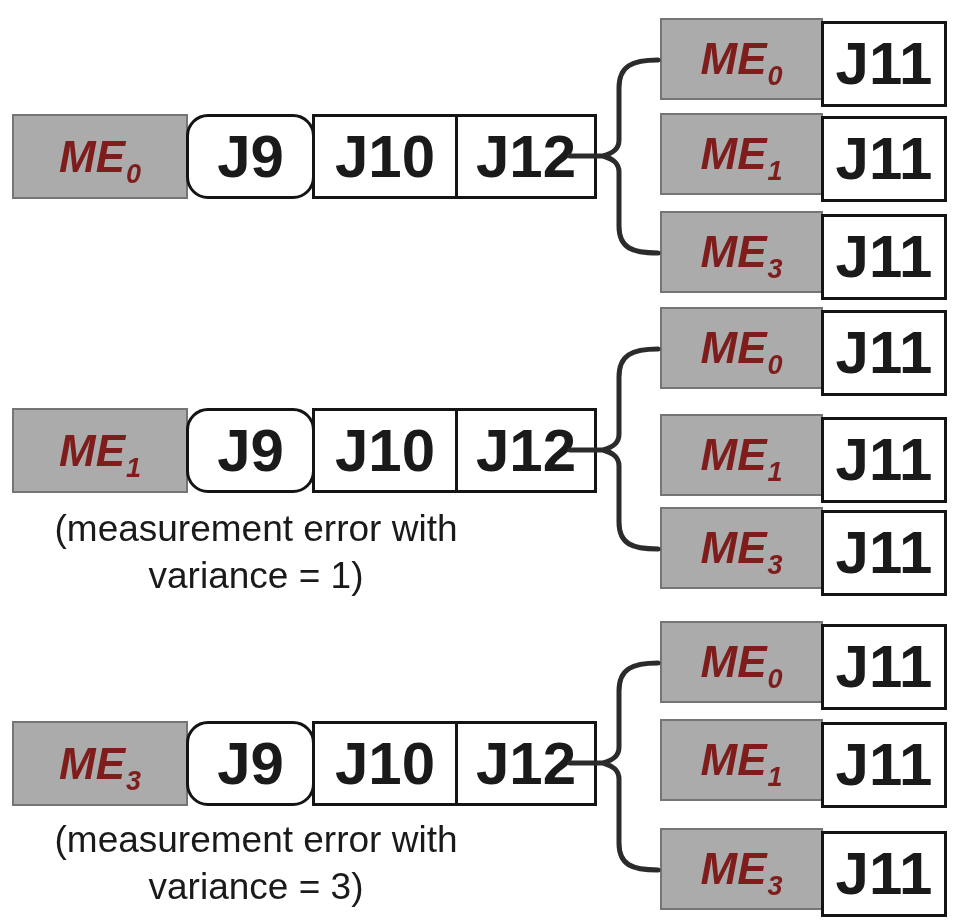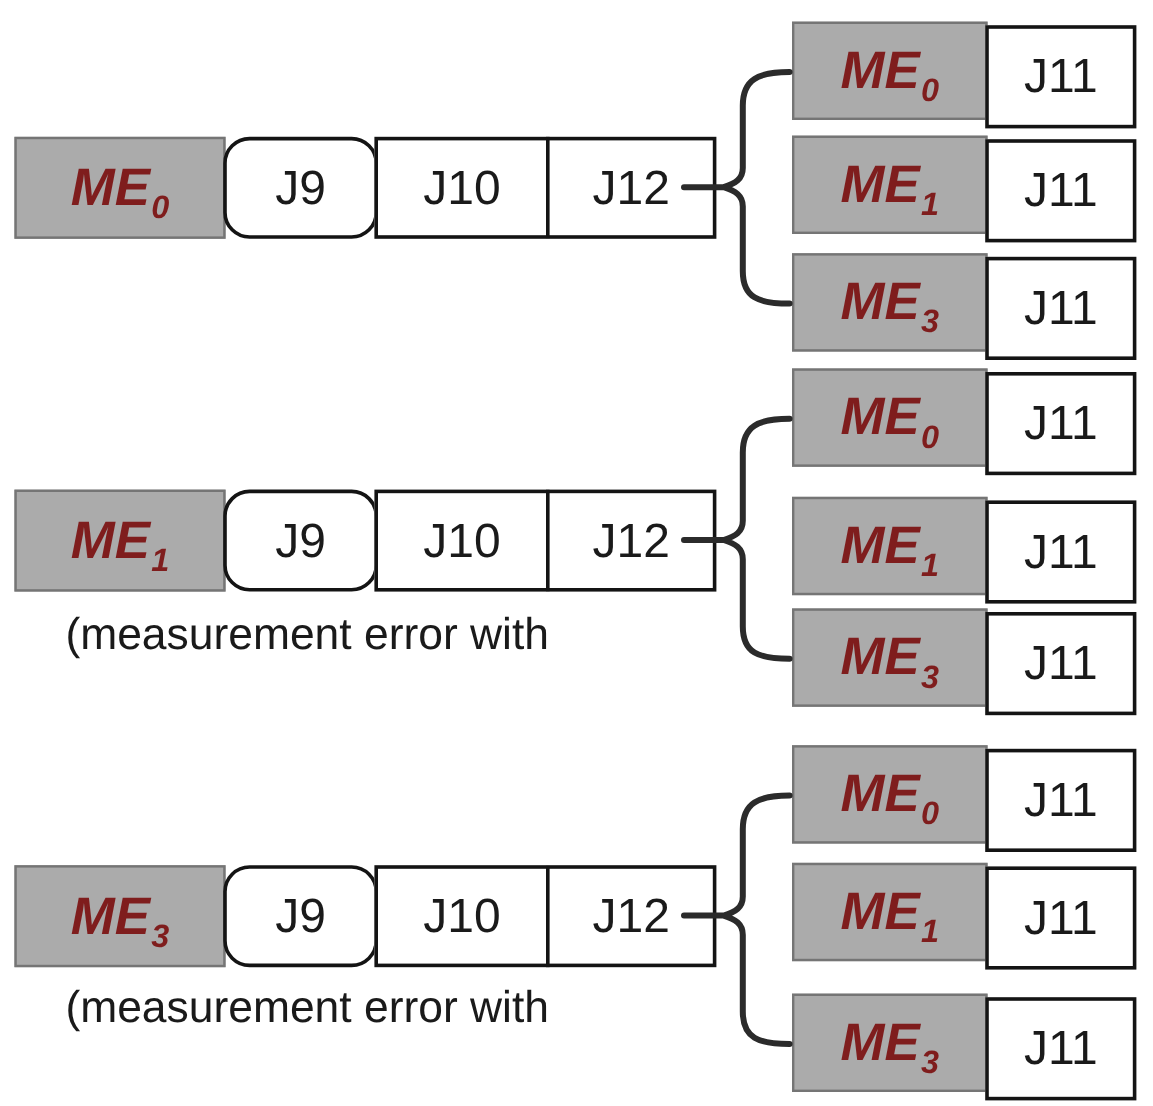--- a/index.html
+++ b/index.html
@@ -22,21 +22,21 @@
     display:flex; align-items:center; justify-content:center;
   }
   .main-row .j-cell:nth-child(2) { width:129px; margin-left:-2px;border-radius:22px; }
   .main-row .j-cell:nth-child(3) { width:146px; margin-left:-3px; }
   .main-row .j-cell:nth-child(4) { width:142px; margin-left:-3px; }
   .me-text {
     font-style:italic; font-weight:bold; font-size:44px;
     color:#7f1d1d; white-space:nowrap; line-height:1;
   }
   .me-sub { font-size:27px; position:relative; top:11px; margin-left:1px; }
-  .j-text { font-size:40px; line-height:1; color:#1a1a1a; }
+  .j-text { font-size:60px; line-height:1; color:#1a1a1a;font-weight:bold; }
   
   .caption {
     position:absolute; text-align:center;
     font-size:37px; line-height:47px; color:#1a1a1a; white-space:nowrap;
   }
   #caption-0 { left:10px; width:562px; top:208px; }
   #caption-1 { left:10px; width:492px; top:505px; }
   #caption-2 { left:10px; width:492px; top:816px; }
   
   .rb-gray {
@@ -82,38 +82,40 @@
       </div>
     <div class="j-cell">
         <span class="j-text">J10</span>
       </div>
     <div class="j-cell">
         <span class="j-text">J12</span>
       </div>
   </div>
   <div class="caption" id="caption-1">
     <div>(measurement error with</div>
+    <div>variance = 1)</div>
   </div>
 
   <div class="main-row" style="top:721px">
     <div class="me-cell">
       <span class="me-text"><span>ME</span><span class="me-sub">3</span></span>
     </div>
     <div class="j-cell">
         <span class="j-text">J9</span>
       </div>
     <div class="j-cell">
         <span class="j-text">J10</span>
       </div>
     <div class="j-cell">
         <span class="j-text">J12</span>
       </div>
   </div>
   <div class="caption" id="caption-2">
     <div>(measurement error with</div>
+    <div>variance = 3)</div>
   </div>
 
   <div id="right-groups">
       <div class="rb-gray" style="top: 18px;">
         <span class="me-text"><span>ME</span><span class="me-sub">0</span></span>
       </div>
       <div class="rb-white" style="top: 21px;">
         <span class="j-text">J11</span>
       </div>
       <div class="rb-gray" style="top: 113px;">

